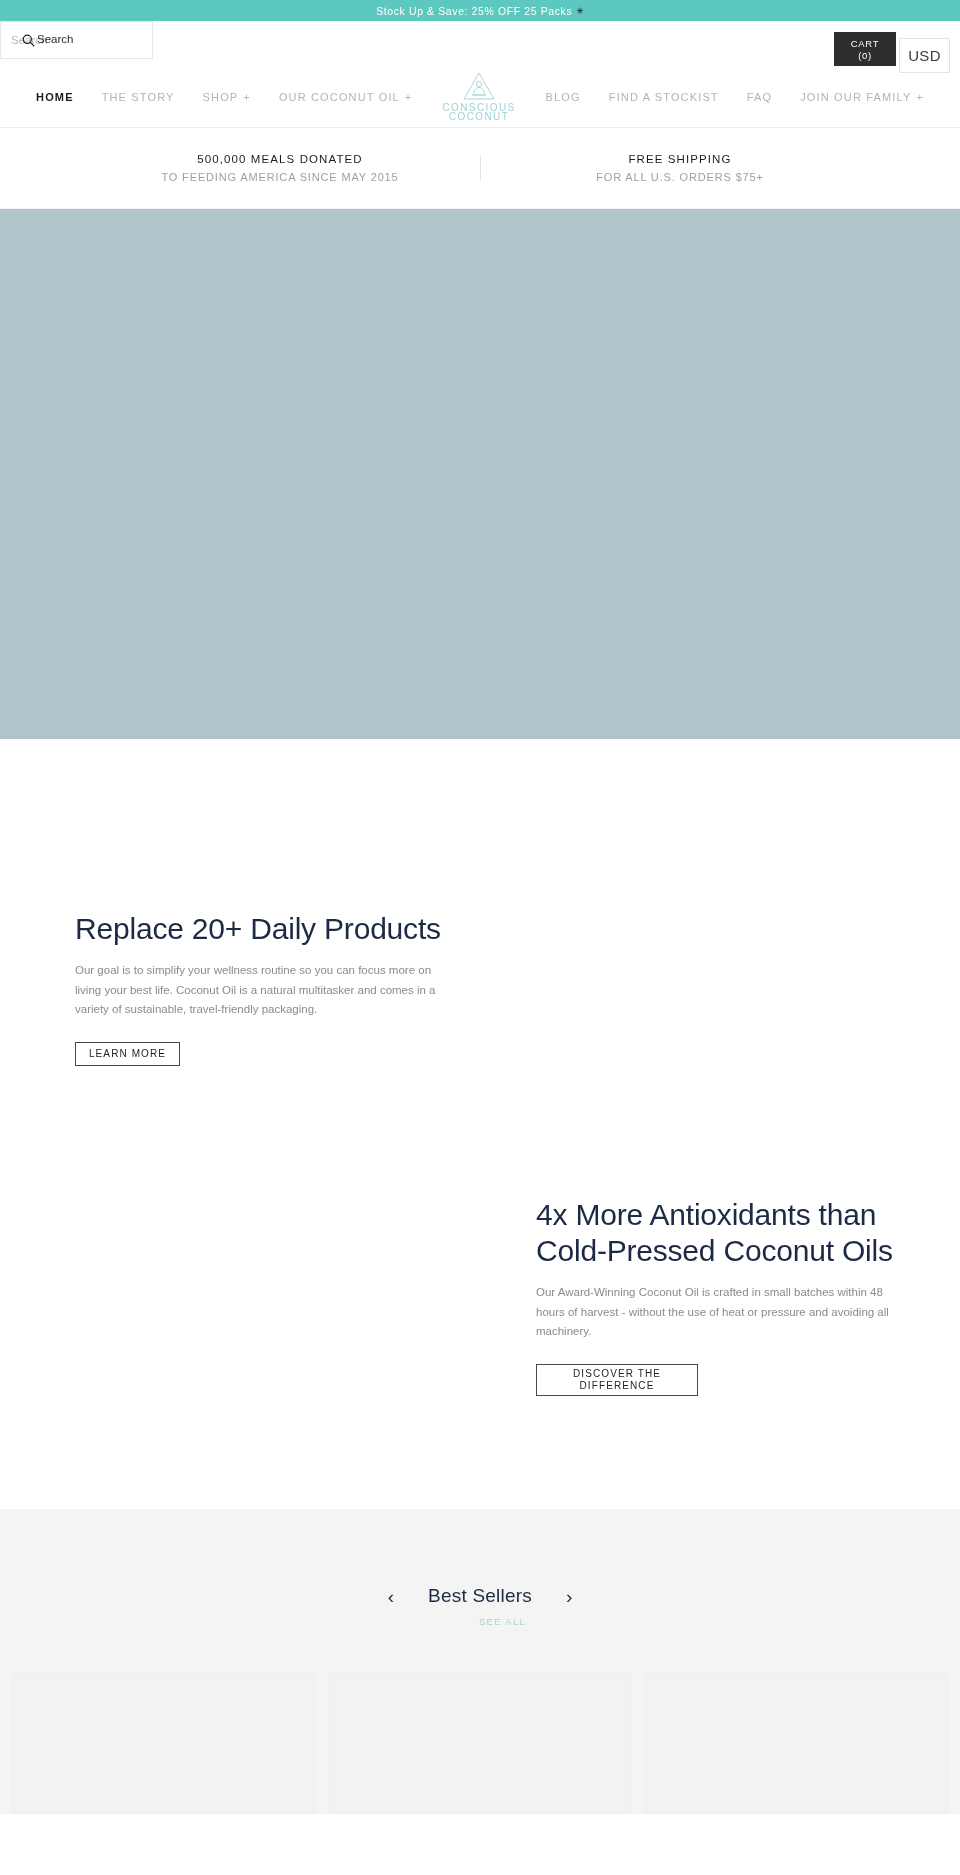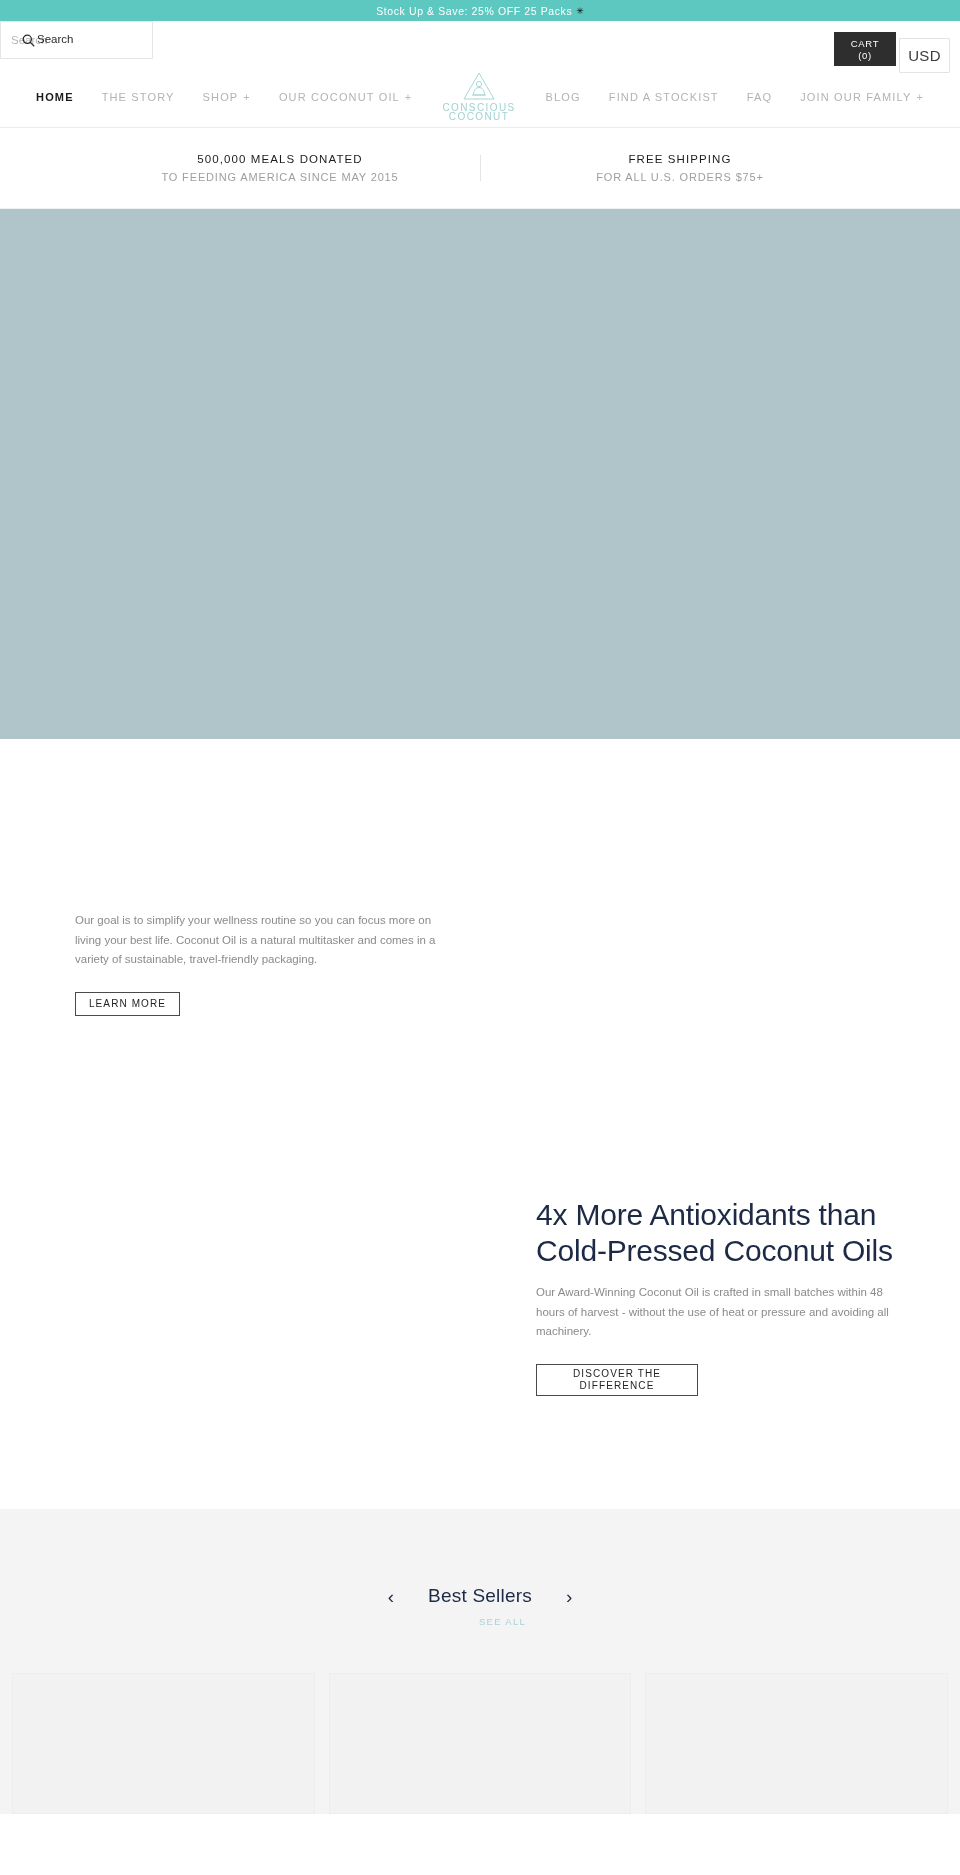--- a/index.html
+++ b/index.html
@@ -411,20 +411,21 @@
     <div class="promo-col">
       <div class="promo-title">FREE SHIPPING</div>
       <div class="promo-sub">FOR ALL U.S. ORDERS $75+</div>
     </div>
   </div>
 
   <div class="hero"></div>
 
   <section class="feature feat-a">
     <div class="feat-text">
+      <h2 class="feat-h">Replace 20+ Daily Products</h2>
       <p class="feat-p">Our goal is to simplify your wellness routine so you can focus more on living your best life. Coconut Oil is a natural multitasker and comes in a variety of sustainable, travel-friendly packaging.</p>
       <button class="feat-btn btn-learn">LEARN MORE</button>
     </div>
   </section>
 
   <section class="feature feat-b">
     <div class="feat-text">
       <h2 class="feat-h">4x More Antioxidants than Cold-Pressed Coconut Oils</h2>
       <p class="feat-p">Our Award-Winning Coconut Oil is crafted in small batches within 48 hours of harvest - without the use of heat or pressure and avoiding all machinery.</p>
       <button class="feat-btn btn-discover">

